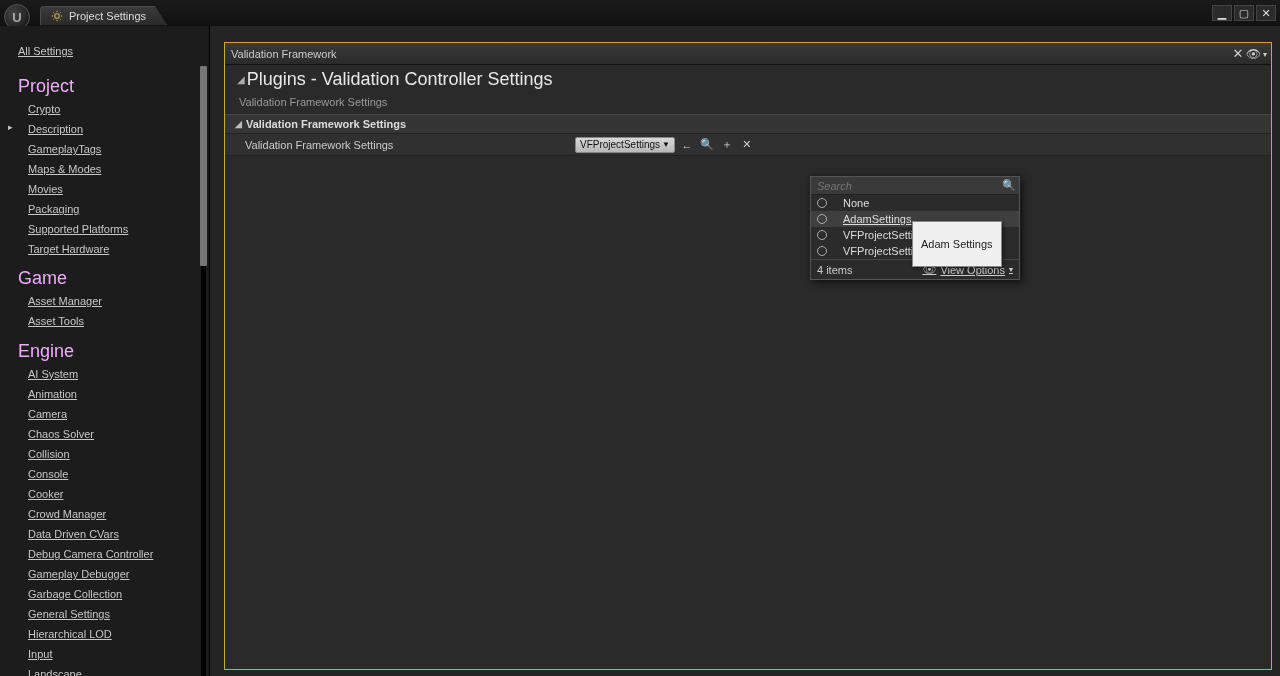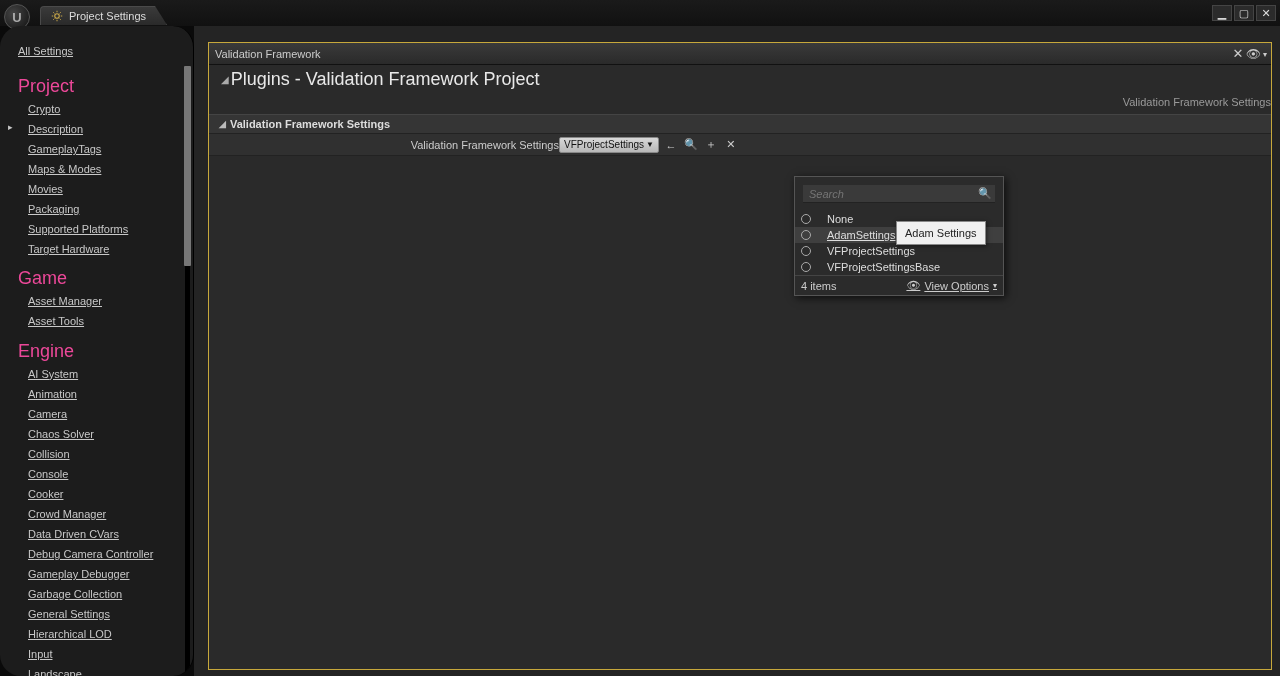--- a/index.html
+++ b/index.html
@@ -45,56 +45,54 @@
 }
 .doc-tab .tab-icon {
   width: 12px; height: 12px;
   display:inline-block;
 }
 .main {
   position: absolute; left: 0; right:0; top: 26px; bottom:0;
   display: flex;
 }
 .sidebar {
-  width: 194px; background: #1c1c1c;
+  width: 210px; background: #1c1c1c;
   border-right: 1px solid #000;
   padding: 14px 10px 10px 18px;
   overflow: hidden;
   position: relative;
-  border-radius: 21px;
 }
 .sidebar-track {
   position:absolute; right:3px; top:40px; width:5px; height:620px;
   background:#000;
 }
 .sidebar-thumb {
   position:absolute; right:2px; top:40px; width:7px; height:200px;
   background:#777; border-radius:1px;
 }
 .side-link {
   display:block; color:#c8c8c8; text-decoration: underline;
   font-size:11px; margin: 3px 0 3px 10px; cursor:pointer;
   line-height:1.55;
 }
 .side-link.top { margin-left:0; }
 .side-link.marked::before {
   content:"▸"; color:#c8c8c8; position:absolute; left:8px; font-size:9px;
 }
 .side-heading {
-  font-size: 18px; font-weight:400; color:#ec4899;
+  font-size: 18px; font-weight:400; color:#f0abfc;
   margin: 10px 0 4px 0;
 }
 .side-heading.first { margin-top:16px;}
 .content {
   flex:1; position:relative; background:#242424;
 }
 .panel-border {
   position:absolute; left:14px; right:8px; top:16px; bottom:6px;
   border:1px solid #c7a83b;
-  text-align:right;
 }
 .panel-header {
   height:22px; background:linear-gradient(#3a3a3a,#2a2a2a);
   border-bottom:1px solid #111;
   display:flex; align-items:center; padding-left:6px;
   font-size:11px; color:#ccc;
   position:relative;
 }
 .panel-header .close-x {
   position:absolute; right:26px; top:3px; width:14px; height:14px;
@@ -148,21 +146,21 @@
   display:flex;align-items:center;justify-content:center;
   color:#ccc; font-size:11px; cursor:pointer;
 }
 .dropdown {
   position:absolute; left:600px; top:150px; width:210px;
   background:#2b2b2b; border:1px solid #555;
   box-shadow: 2px 2px 8px rgba(0,0,0,0.7);
   z-index:10;
 }
 .dd-search {
-  height:18px; margin:8px; position:relative;
+  height:18px; margin:0; position:relative;
   background:#3a3a3a; border-bottom:1px solid #222;
 }
 .dd-search input {
   width:100%; height:100%; background:transparent; border:none;
   color:#ccc; font-size:11px; padding:0 18px 0 6px; outline:none;
   font-style:italic;
 }
 .dd-search .mag {
   position:absolute; right:3px; top:2px; color:#ccc; font-size:11px;
 }
@@ -177,21 +175,21 @@
 }
 .dd-footer {
   height:20px; display:flex; justify-content:space-between; align-items:center;
   padding:0 6px; font-size:11px; color:#ccc;
   border-top:1px solid #444;
 }
 .dd-footer .vo { display:flex; align-items:center; gap:4px; text-decoration:underline; cursor:pointer;}
 .tooltip {
   position:absolute; left:702px; top:195px;
   background:#f0f0f0; color:#222; font-size:11px;
-  padding:5px 8px; border:1px solid #888;
+  padding:16px 8px; border:1px solid #888;
   box-shadow:1px 1px 4px rgba(0,0,0,.5);
   z-index:11;
 }
 </style>
 </head>
 <body>
 
 <div class="titlebar">
   <div class="winbtn">▁</div>
   <div class="winbtn">▢</div>
@@ -258,21 +256,21 @@
         <span>Validation Framework</span>
         <span class="close-x">✕</span>
         <span class="eye">
           <span>👁</span>
           <span style="font-size:8px">▾</span>
         </span>
       </div>
       <div class="panel-body">
         <div class="page-title">
           <span class="tri">◢</span>
-          <span>Plugins - Validation Framework Project</span>
+          <span>Plugins - Validation Controller Settings</span>
         </div>
         <div class="page-subtitle">Validation Framework Settings</div>
         <div class="section-header">
           <span class="tri">◢</span>
           <span>Validation Framework Settings</span>
         </div>
         <div class="prop-row">
           <div class="prop-label">Validation Framework Settings</div>
           <div class="prop-value">
             <div class="combo">

